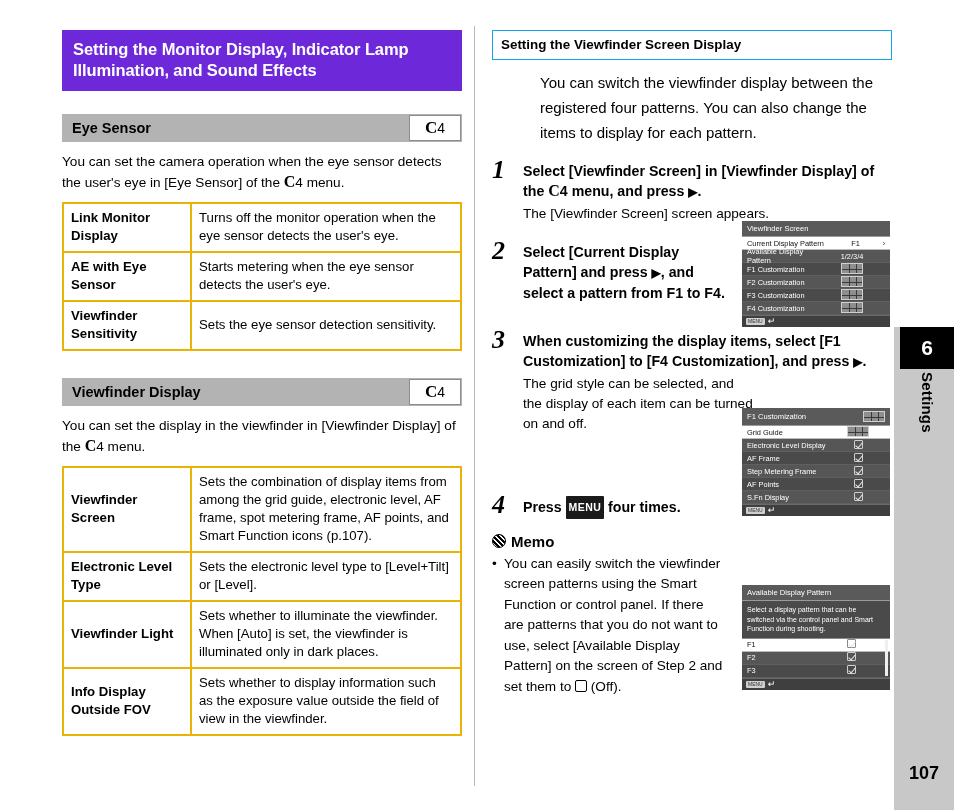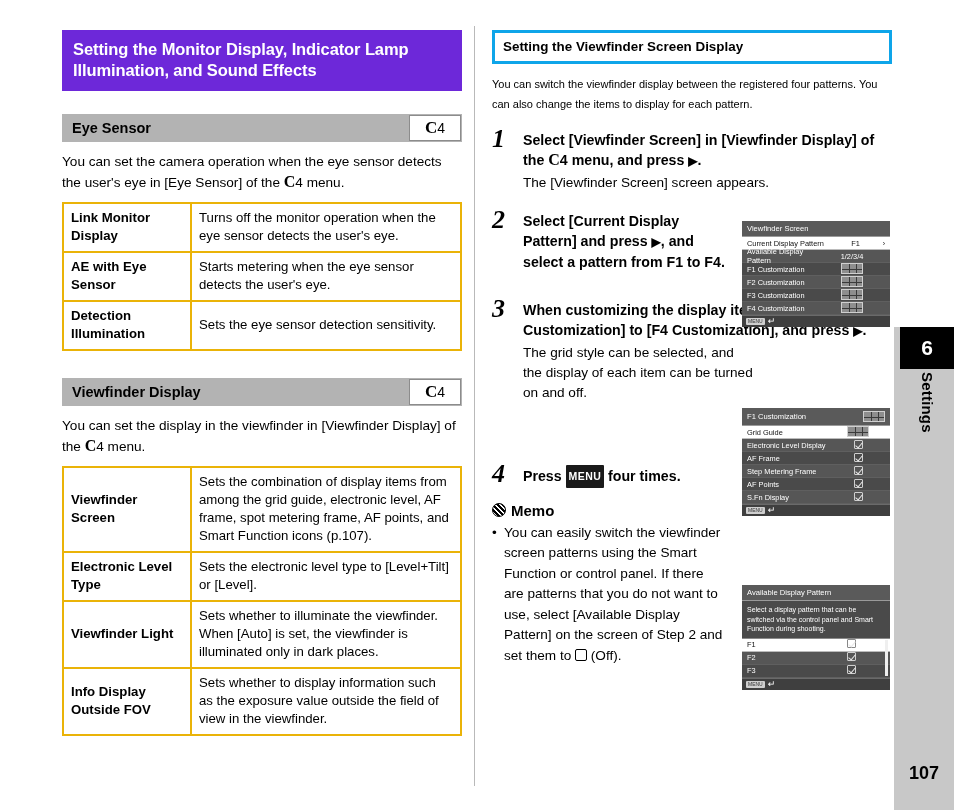--- a/index.html
+++ b/index.html
@@ -136,29 +136,30 @@
     font-weight: bold;
   }
 
   
   .right-col {
     position: absolute;
     left: 492px; top: 30px;
     width: 400px;
   }
   .boxed-head {
-    border: 3px solid #0ea5e9;
+    border: 1px solid #0ea5e9;
     padding: 6px 8px 7px 8px;
     font-weight: bold;
     font-size: 13.4px;
   }
   .r-text {
-    font-size: 11px;
-    line-height: 20px;
+    font-size: 15px;
+    line-height: 25px;
     margin-top: 10px;
+    margin-left: 48px;
   }
 
   .step {
     position: relative;
     margin-top: 14px;
     padding-left: 31px;
   }
   .step .num {
     position: absolute;
     left: 0; top: -6px;
@@ -336,21 +337,21 @@
       <tbody>
           <tr>
         <td class="k">Link Monitor Display</td>
         <td>Turns off the monitor operation when the eye sensor detects the user's eye.</td>
       </tr>
       <tr>
         <td class="k">AE with Eye Sensor</td>
         <td>Starts metering when the eye sensor detects the user's eye.</td>
       </tr>
       <tr>
-        <td class="k">Detection Illumination</td>
+        <td class="k">Viewfinder Sensitivity</td>
         <td>Sets the eye sensor detection sensitivity.</td>
       </tr>
     </tbody>
       </table>
 
     <div class="sec-head" style="margin-top:27px;">
       <div class="sec-name">Viewfinder Display</div>
       <div class="sec-menu">
           <span class="cbold">C</span>
           <span>4</span>

